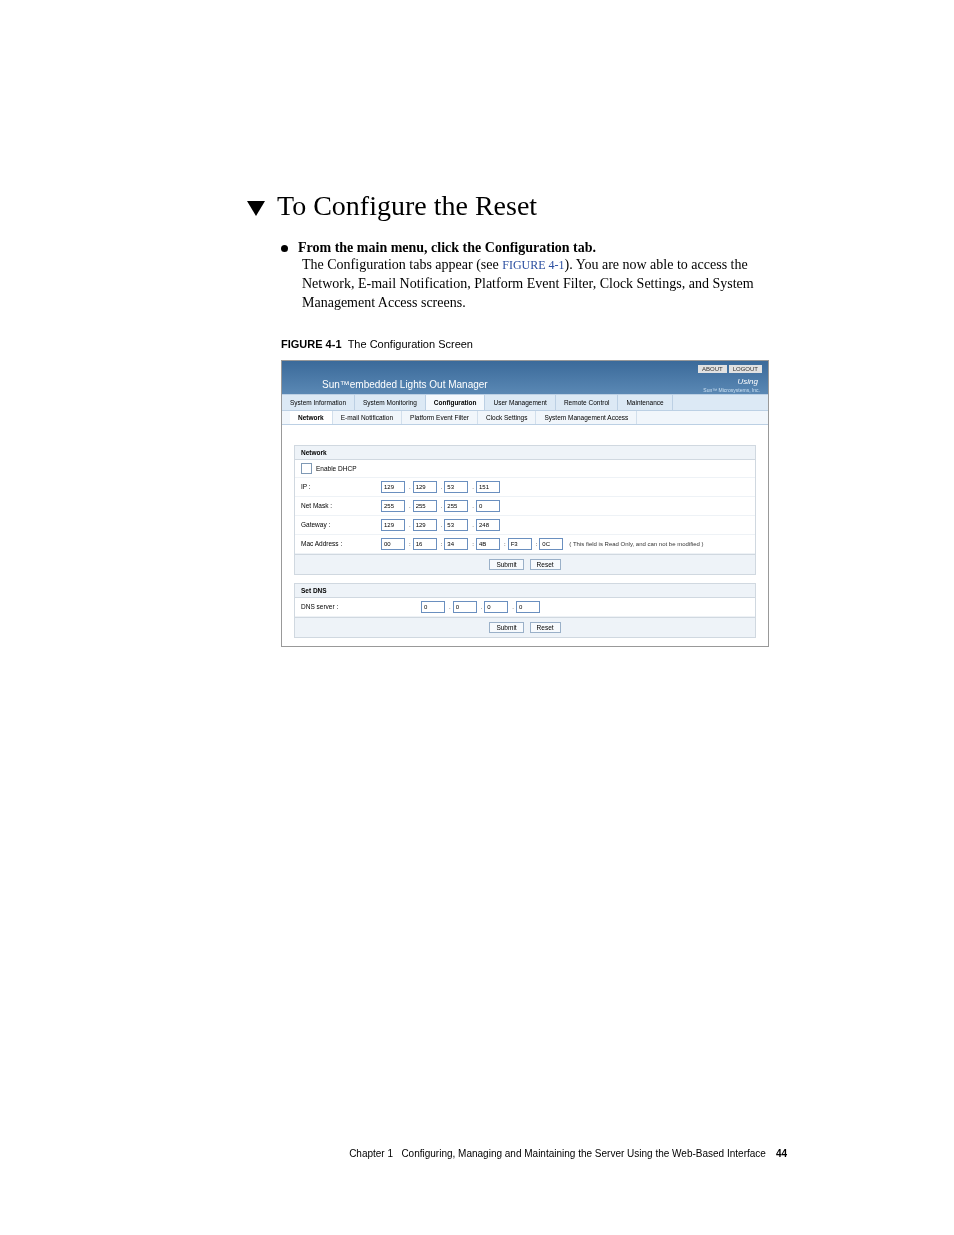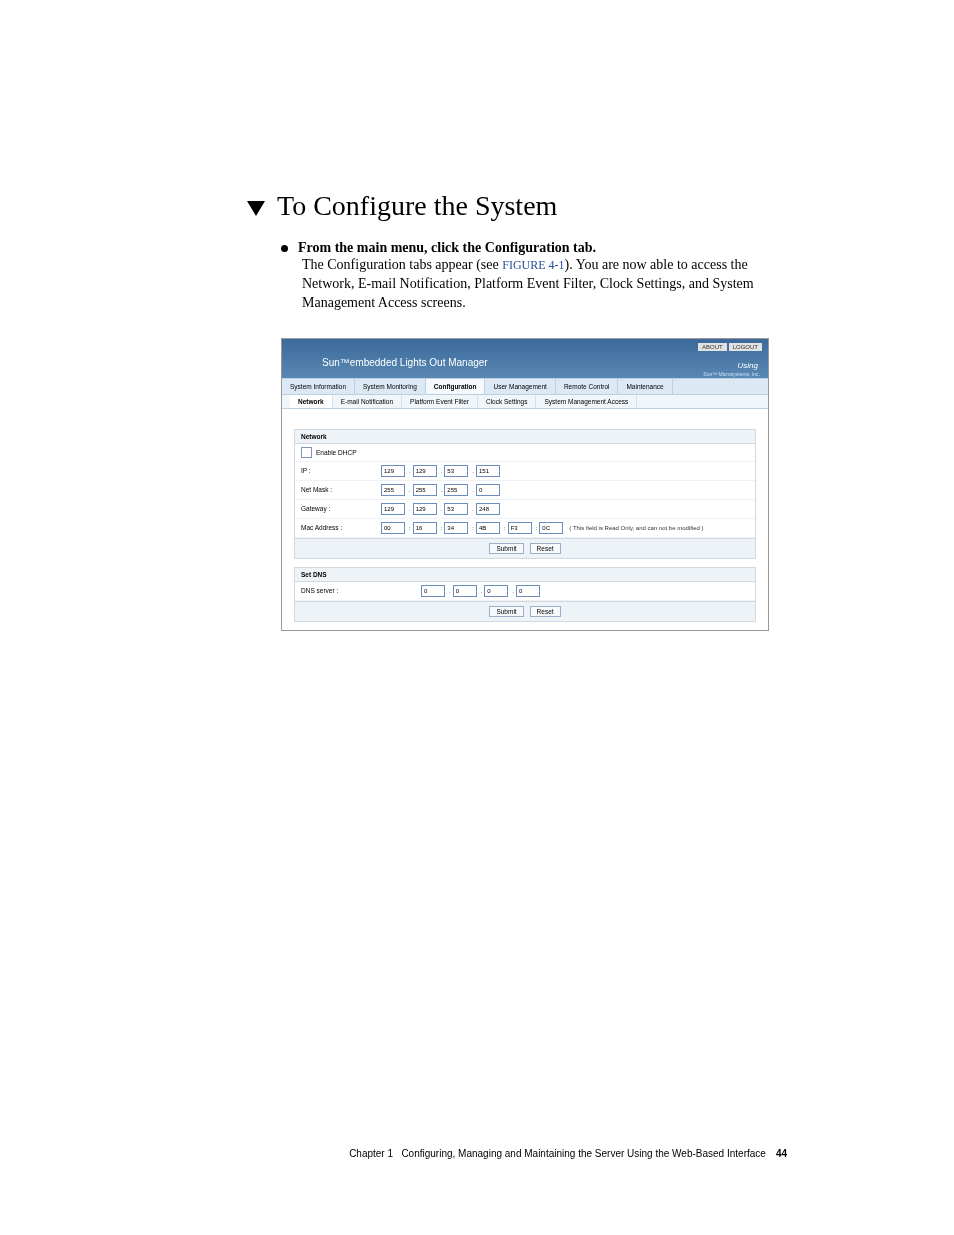--- a/index.html
+++ b/index.html
@@ -65,21 +65,21 @@
     margin-left: 34px;
     width: 486px;
     border: 1px solid #999;
     font-size: 7px;
     color: #000;
     background: #fff;
   }
   .shot-header {
     background: linear-gradient(#3b6a9a, #5a88b4);
     color: #fff;
-    padding: 18px 10px 10px 40px;
+    padding: 18px 10px 4px 40px;
     position: relative;
     font-size: 10px;
   }
   .shot-header .title { font-size: 10px; }
   .top-btns {
     position: absolute; top: 4px; right: 6px;
     display: flex; gap: 2px;
   }
   .top-btns div {
     background: #e2e2e2; color: #333;
@@ -172,31 +172,34 @@
     text-align: right;
     color: #000;
   }
   .footer .pg { font-weight: bold; margin-left: 10px; }
 </style>
 </head>
 <body>
 
 <div class="page">
   <h1 class="section-heading">
-    <span class="tri"></span><span>To Configure the System</span>
+    <span class="tri"></span><span>To Configure the Reset</span>
   </h1>
 
   <div class="bullet-row">
     <span class="bullet-dot"></span><span>From the main menu, click the Configuration tab.</span>
   </div>
 
   <div class="body-text">
     <span>The Configuration tabs appear (see </span><span class="fig-link">FIGURE 4-1</span><span>). You are now able to access the Network, E-mail Notification, Platform Event Filter, Clock Settings, and System Management Access screens.</span>
   </div>
 
+  <div class="figure-caption">
+    <b>FIGURE 4-1</b>&nbsp;&nbsp;<span>The Configuration Screen</span>
+  </div>
 
   <div class="shot">
     <div class="shot-header">
       <div class="top-btns">
         <div>ABOUT</div>
         <div>LOGOUT</div>
       </div>
       <div class="title">Sun™embedded Lights Out Manager</div>
       <div class="java-logo">Using</div>
       <div class="corp-tag">Sun™ Microsystems, Inc.</div>

